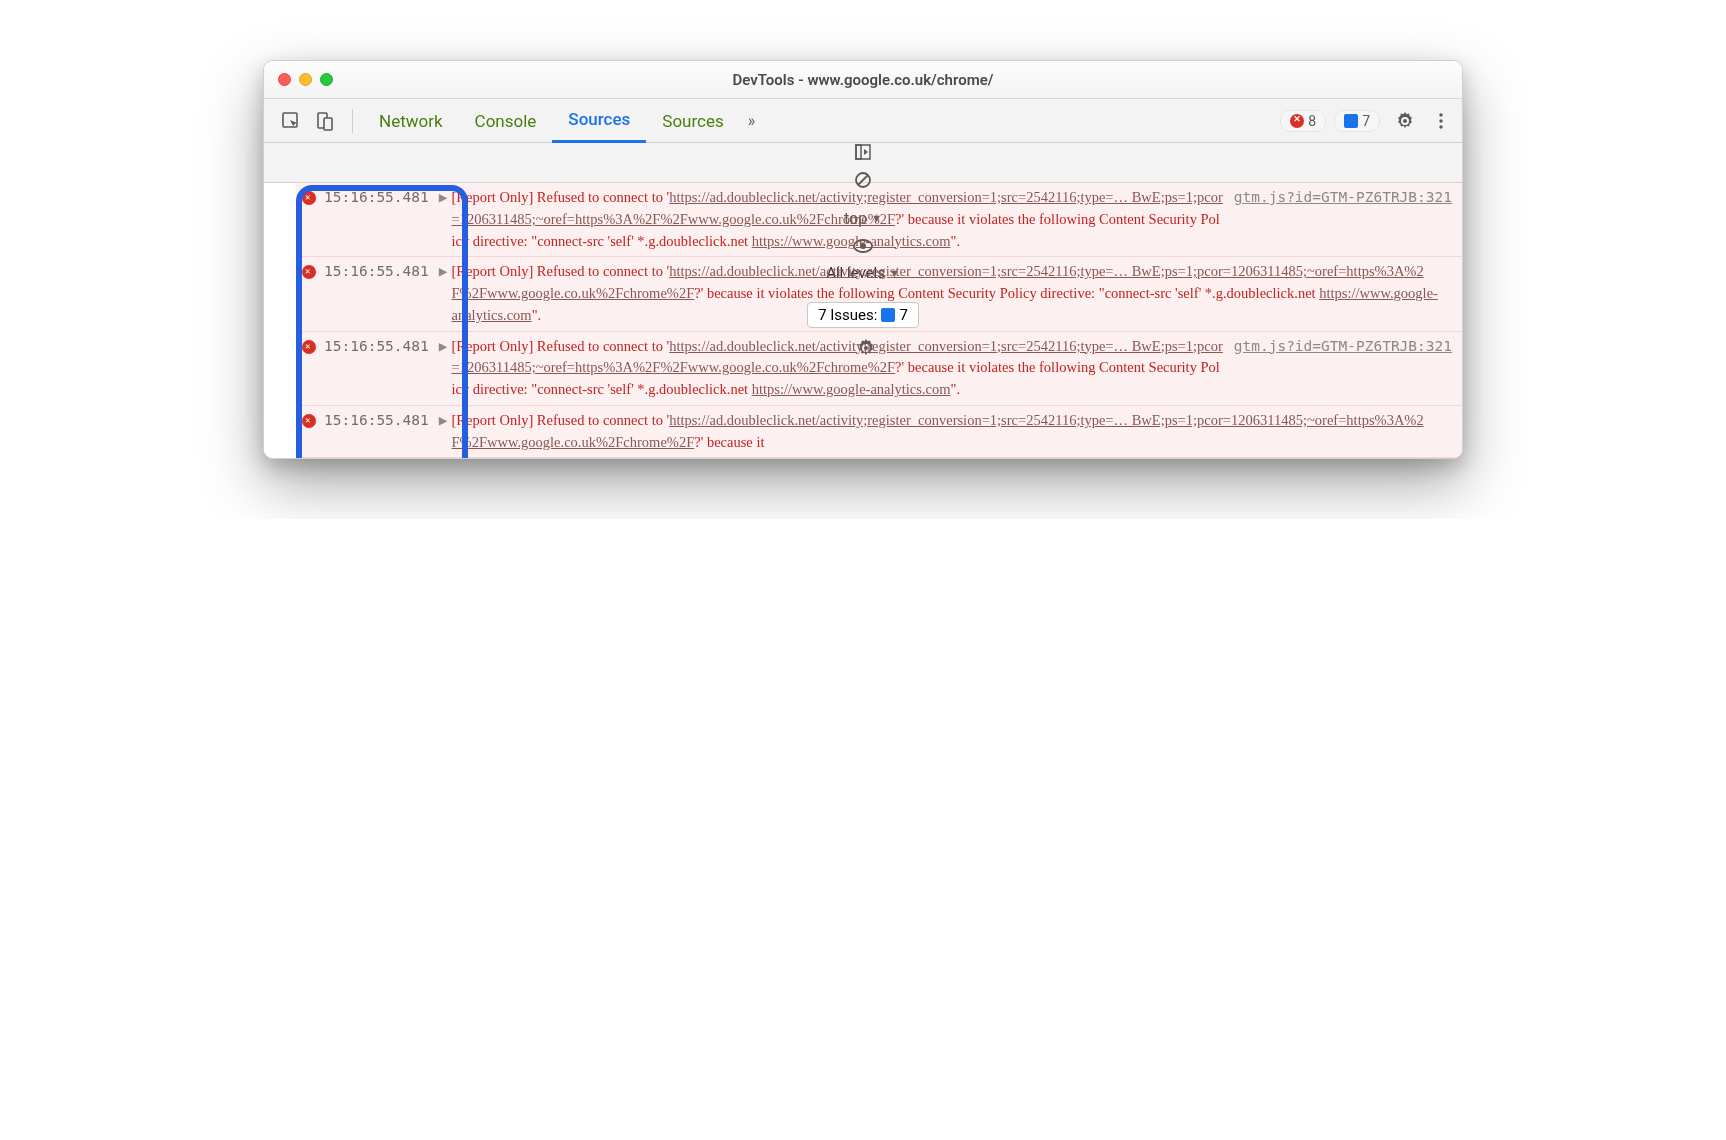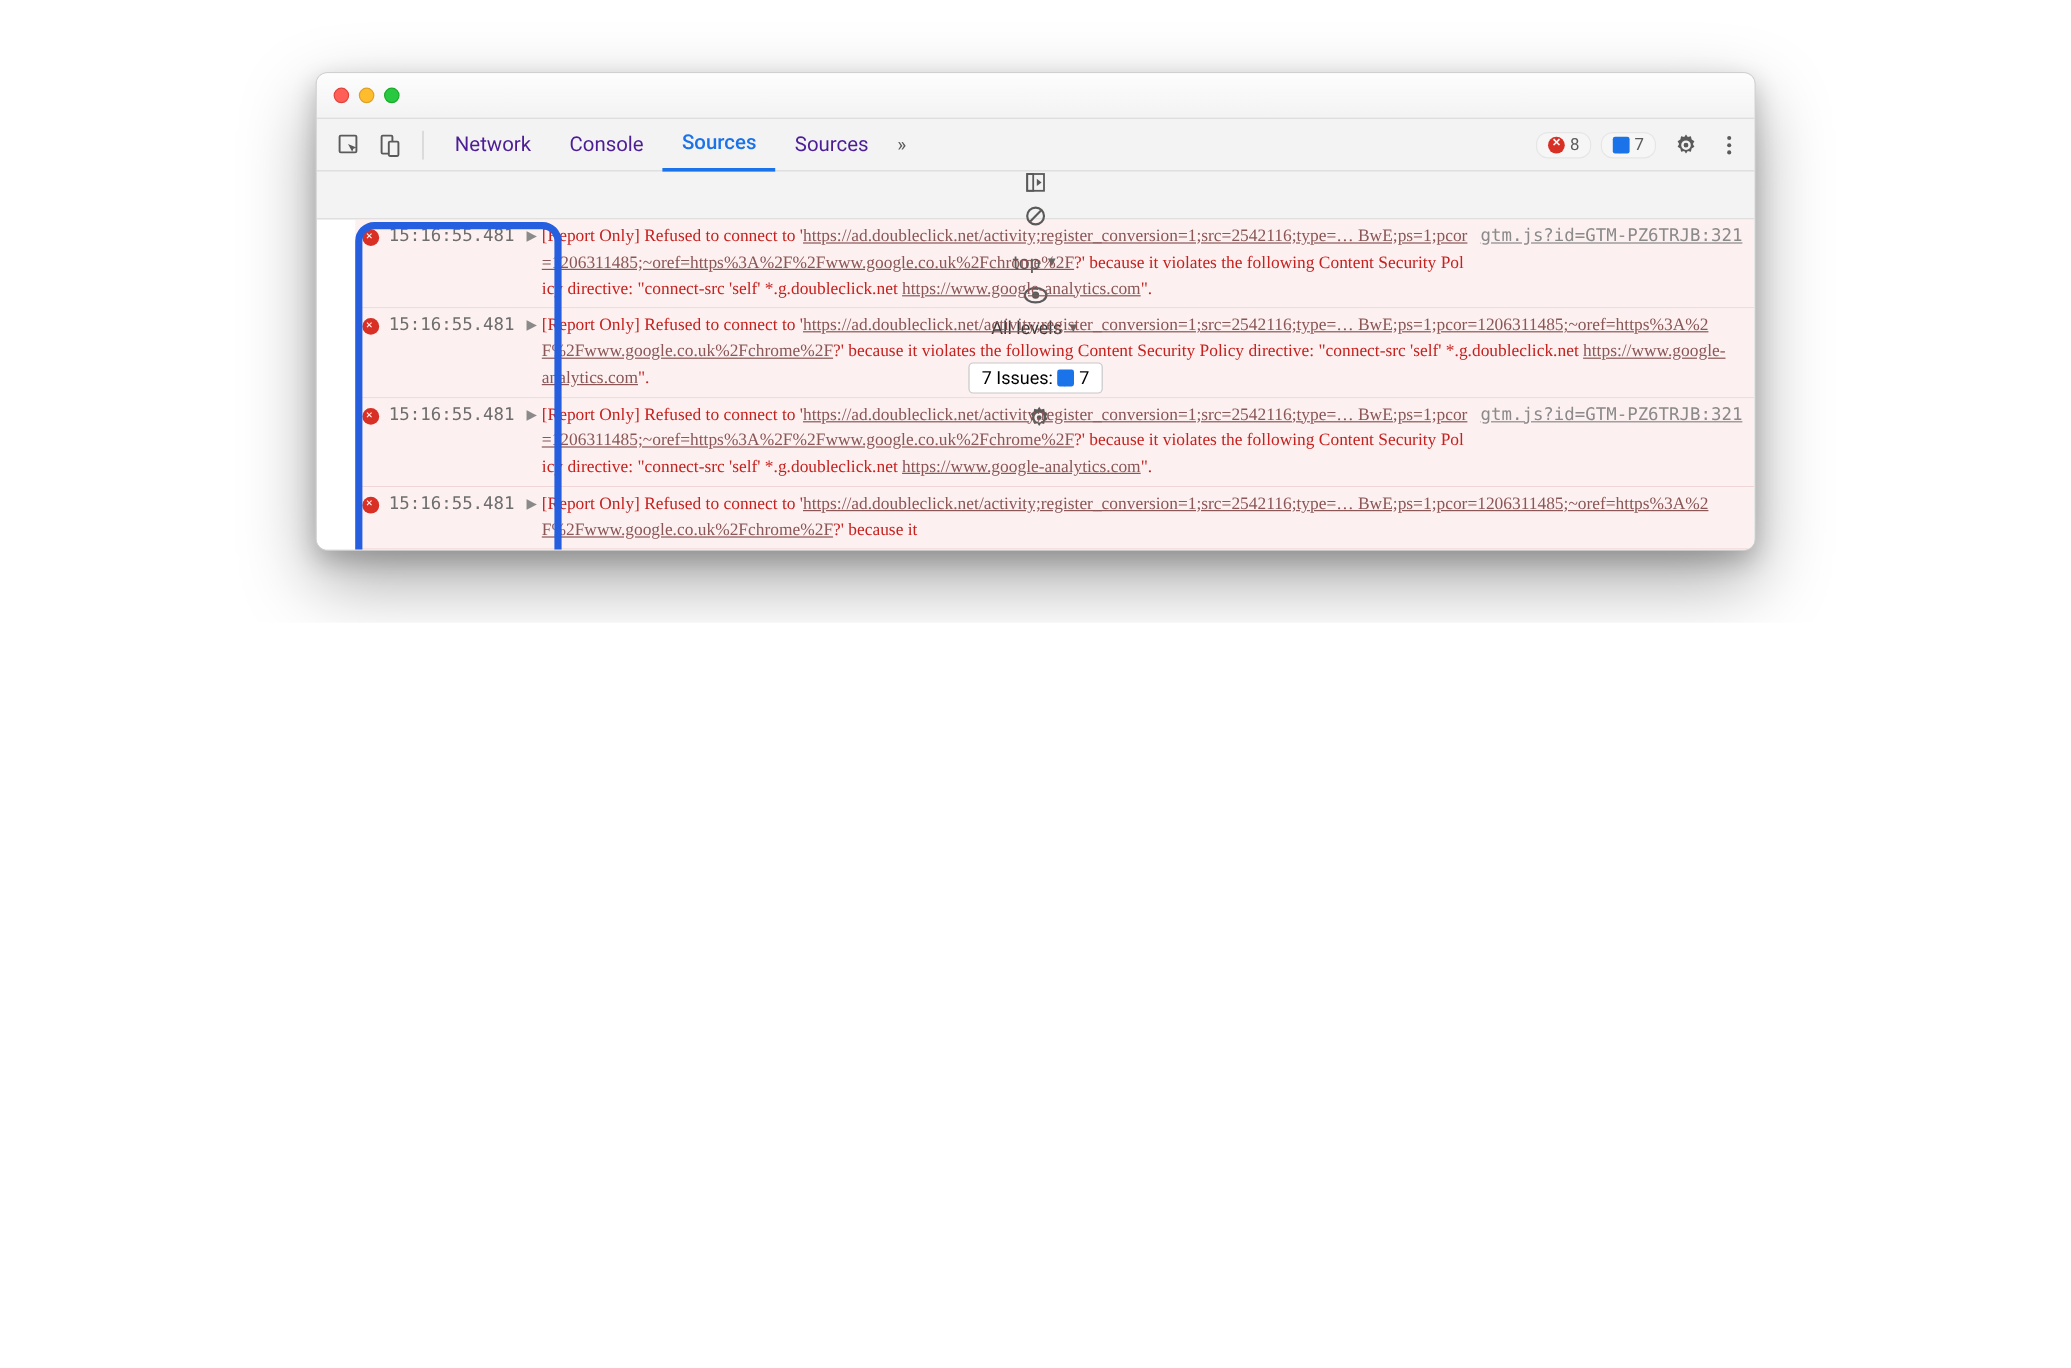--- a/index.html
+++ b/index.html
@@ -42,21 +42,21 @@
   height: 44px;
   border-bottom: 1px solid #d2d2d2;
   display: flex; align-items: center;
   padding: 0 10px;
   background: #f3f3f3;
   font-size: 16px;
 }
 .toolbar1 .sep { width: 1px; height: 24px; background: #ccc; margin: 0 10px; }
 .toolbar1 .icon { width: 22px; height: 22px; display: flex; align-items: center; justify-content: center; color: #5a5a5a; margin: 0 6px; cursor: default;}
 .tabs { display: flex; align-items: center; gap: 0; flex: 1; }
-.tab { padding: 0 16px; height: 44px; display: flex; align-items: center; font-size: 17px; color: #4c1d95; cursor: default;}
+.tab { padding: 0 16px; height: 44px; display: flex; align-items: center; font-size: 17px; color: #4d7c0f; cursor: default;}
 .tab.active { color: #1a73e8; border-bottom: 3px solid #1a73e8; font-weight: 500; }
 .more { color: #5a5a5a; padding: 0 8px; font-size: 16px;}
 .right-badges { display: flex; align-items: center; gap: 8px; }
 .badge { display: inline-flex; align-items: center; gap: 4px; background: #f6f6f6; border: 1px solid #e6e6e6; border-radius: 10px; padding: 2px 9px; font-size: 14px; color: #5a5a5a; }
 .err-dot { width: 14px; height: 14px; border-radius: 50%; background: #d93025; position: relative; display: inline-block; }
 .err-dot::after { content: "✕"; color: #fff; font-size: 9px; position: absolute; left: 3px; top: 0px; font-weight: bold;}
 .msg-ico { width: 14px; height: 14px; background: #1a73e8; border-radius: 2px; position: relative; display: inline-block;}
 .msg-ico::after { content:""; position:absolute; bottom:-3px; left:3px; border:3px solid transparent; border-top-color:#1a73e8;}
 .gear,.kebab { width: 22px; height: 22px; color: #5a5a5a; display:flex;align-items:center;justify-content:center; margin-left:6px; cursor:default;}
 .toolbar2 {
@@ -108,20 +108,21 @@
 <body>
 
 <div class="window">
 
   <div class="titlebar noselect">
     <div class="traffic">
       <div class="tl close"></div>
       <div class="tl min"></div>
       <div class="tl max"></div>
     </div>
+    <div class="title">DevTools - www.google.co.uk/chrome/</div>
   </div>
 
   <div class="toolbar1 noselect">
     <div class="icon">
       <svg width="20" height="20" viewBox="0 0 20 20">
           <rect x="2" y="2" width="14" height="14" fill="none" stroke="#5a5a5a" stroke-width="1.6" rx="1"></rect>
           <path d="M9 9 l7 3 -2.5 1 -1 2.5z" fill="#5a5a5a"></path>
         </svg>
     </div>
     <div class="icon">

